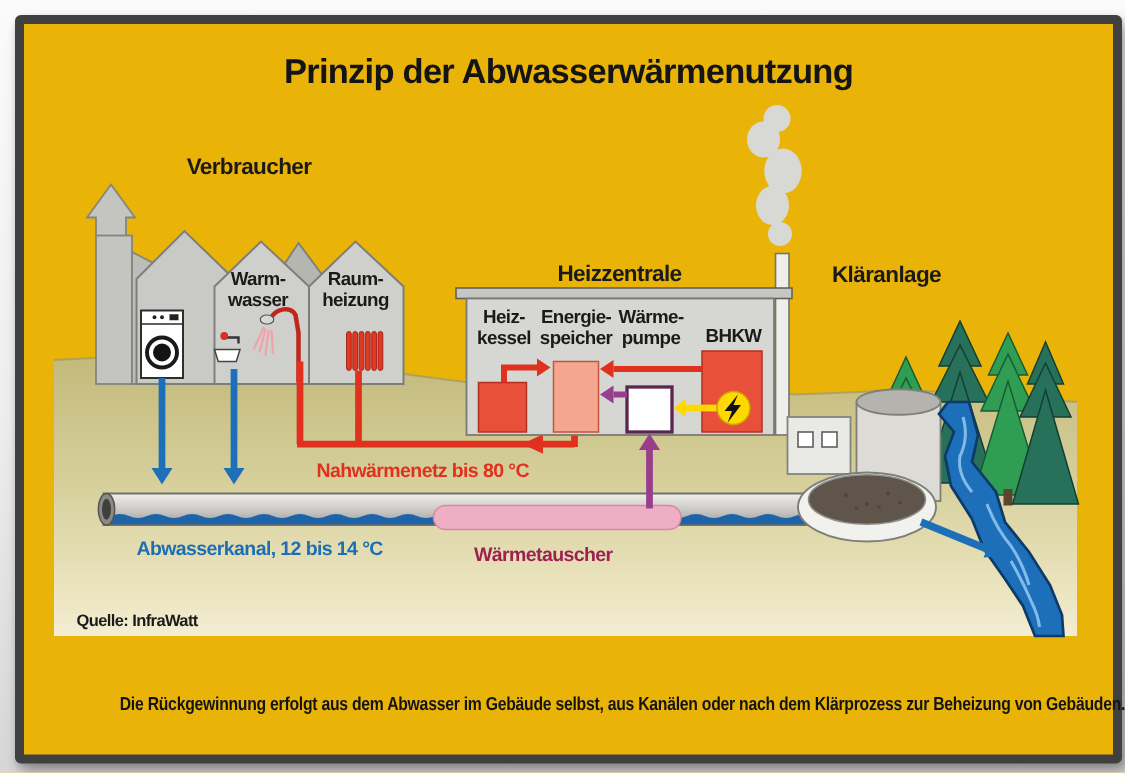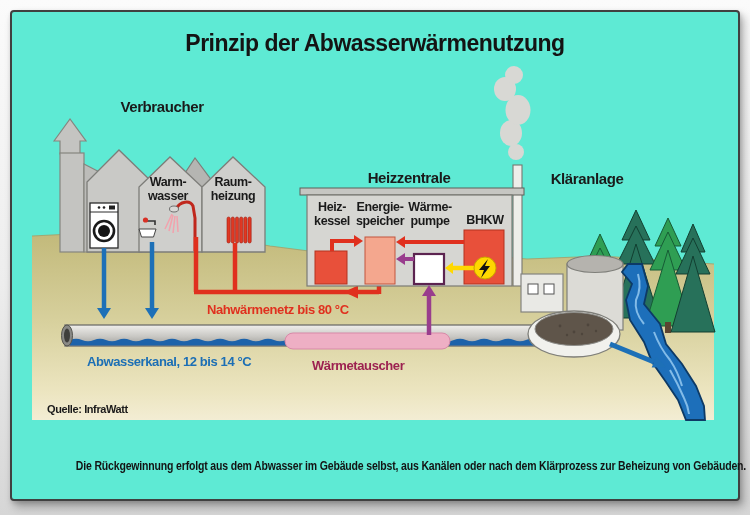--- a/index.html
+++ b/index.html
@@ -3,21 +3,21 @@
 <meta charset="utf-8">
 <style>
   html,body{margin:0;padding:0;}
   body{
     width:750px;height:515px;overflow:hidden;position:relative;
     background:linear-gradient(180deg,#fbfbfb 0%,#ededed 55%,#d6d6d6 100%);
     font-family:"Liberation Sans",sans-serif;
   }
   .card{
     position:absolute;left:10px;top:10px;width:726px;height:487px;
-    background:#5eead4;border:2px solid #404040;border-radius:4px;
+    background:#eab308;border:6px solid #404040;border-radius:4px;
     box-shadow:4px 6px 10px rgba(0,0,0,.28),1px 2px 4px rgba(0,0,0,.15);
   }
   .title{
     position:absolute;top:18px;left:0;width:726px;text-align:center;
     font-size:23px;font-weight:bold;color:#141414;letter-spacing:-0.5px;
     white-space:nowrap;
   }
   .caption-wrap{position:absolute;top:444px;left:0;width:726px;text-align:right;}
   .caption{
     display:inline-block;font-size:12.5px;font-weight:bold;color:#141414;

